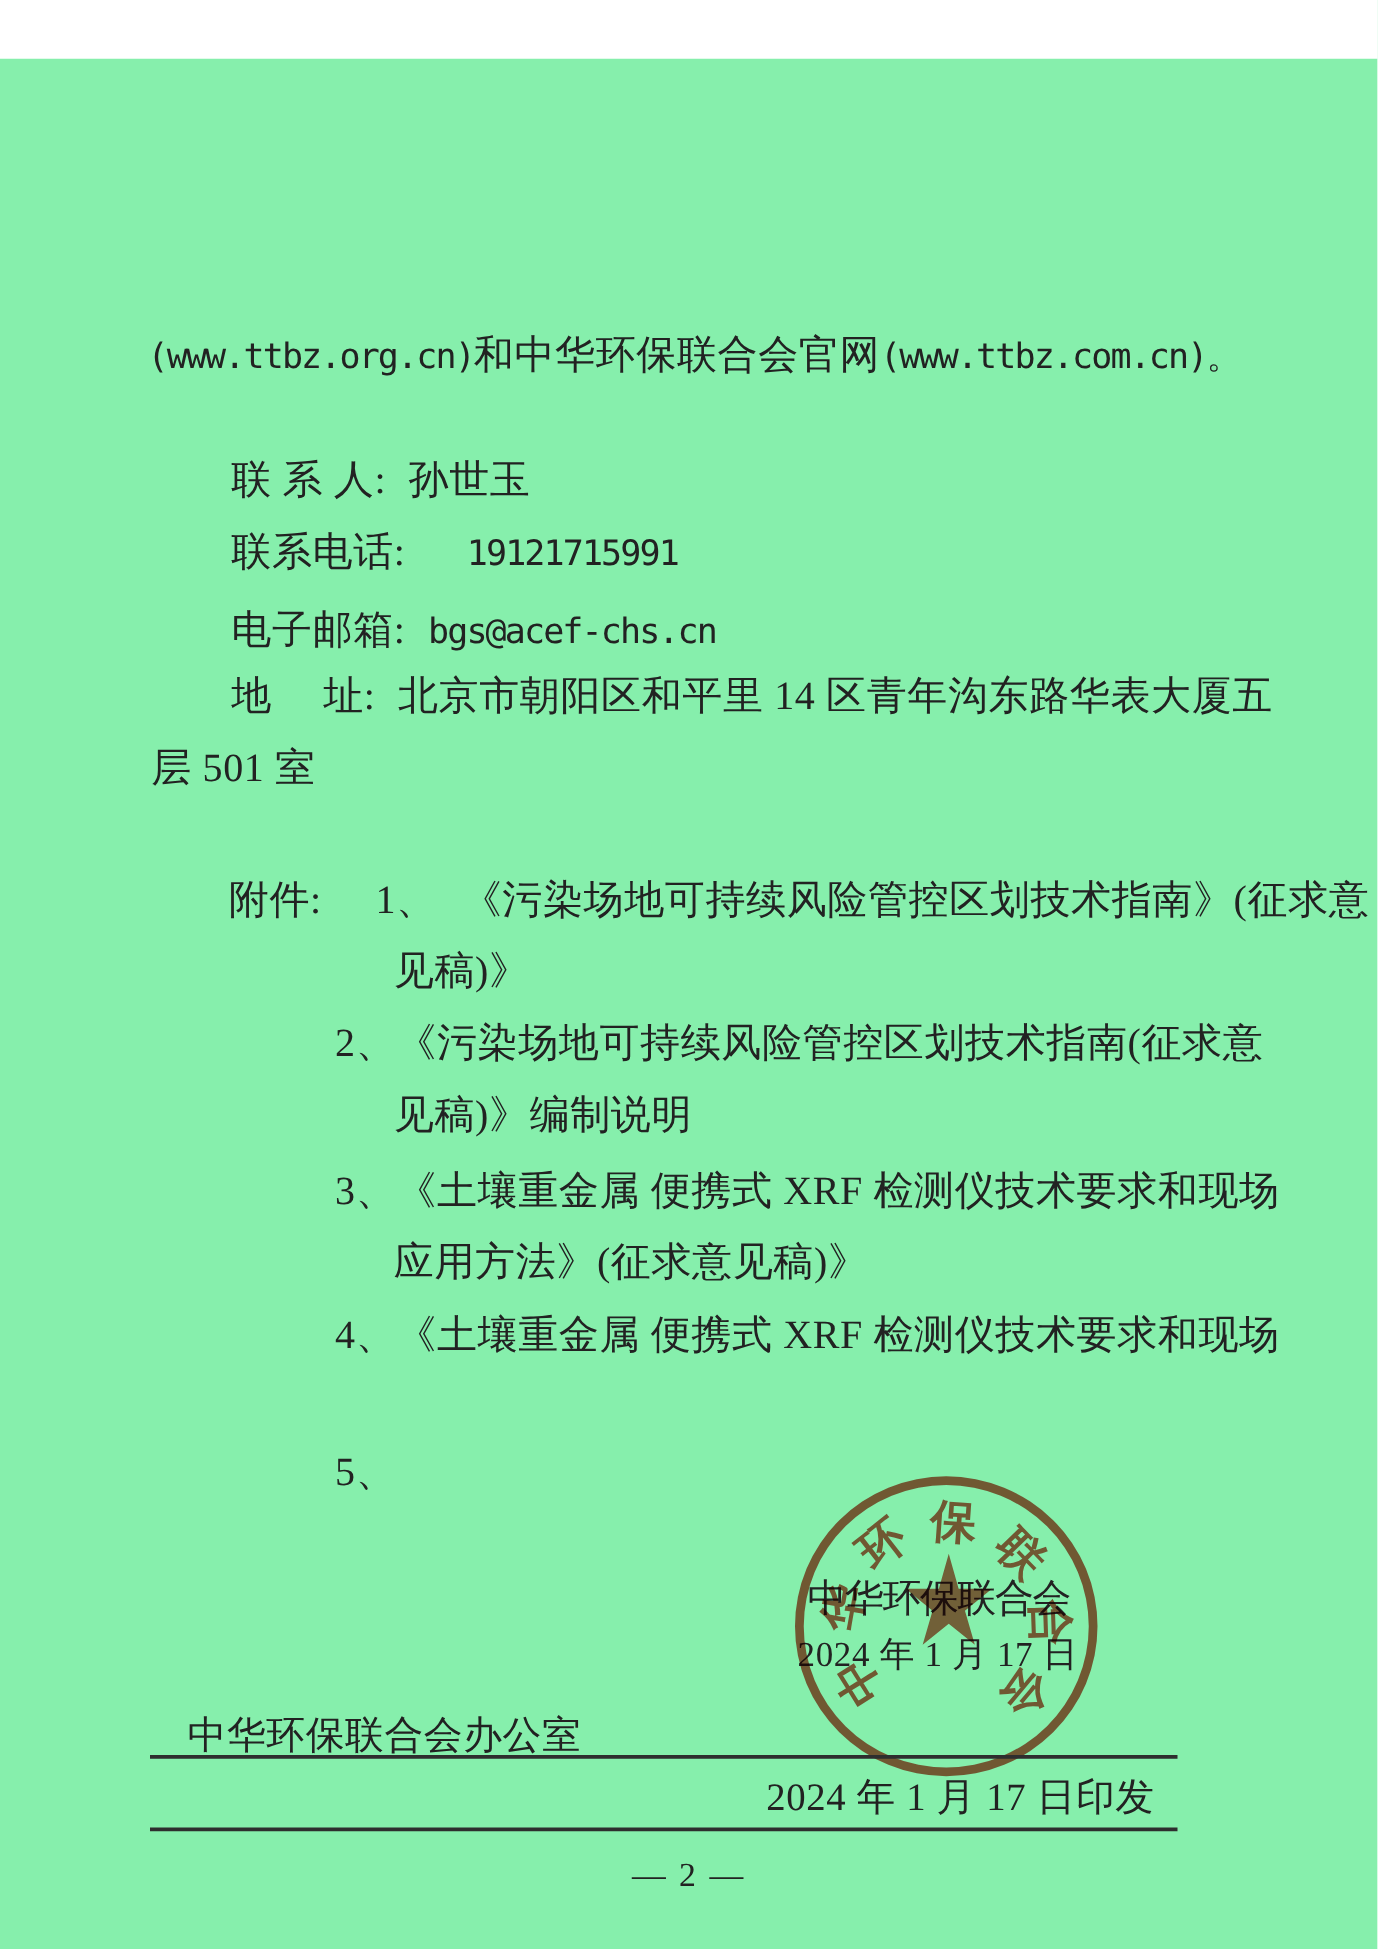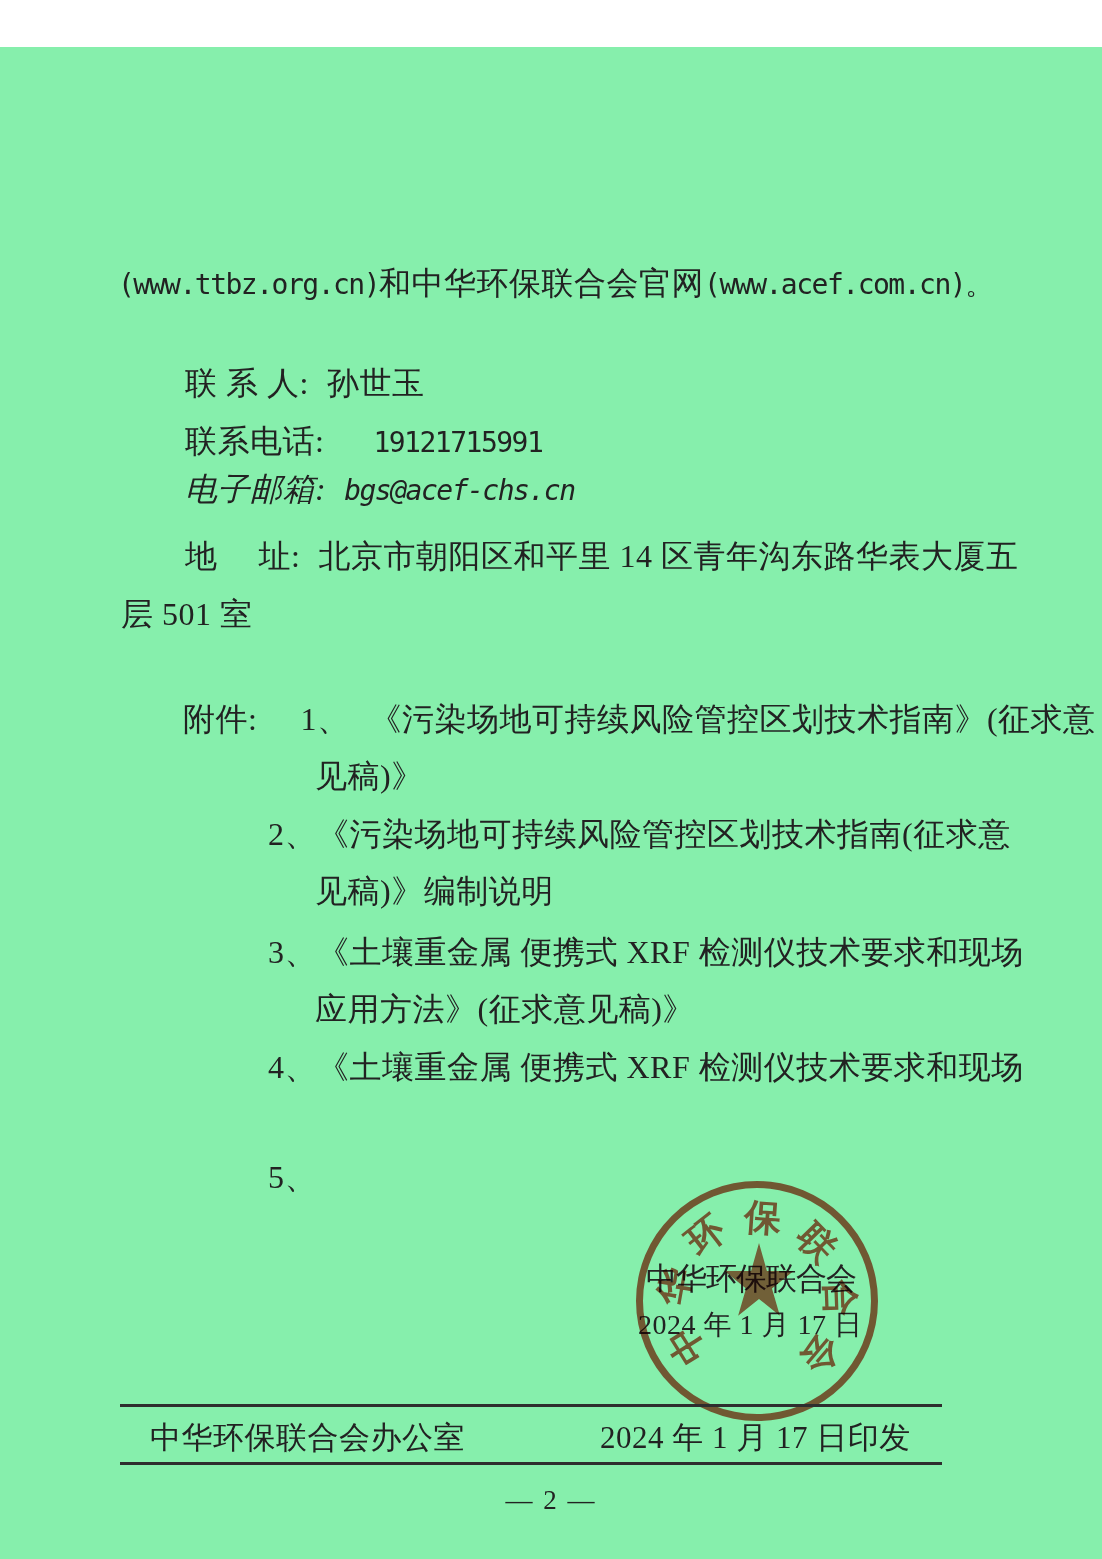--- a/index.html
+++ b/index.html
@@ -72,32 +72,32 @@
     font-size:27px;
     letter-spacing:2px;
   }
 </style>
 </head>
 <body>
 
 <div class="page">
 
   <div class="line row" style="top:218px;left:118px;">
-    <span class="mono" style="margin-top:4px;">(www.ttbz.org.cn)</span><span>和中华环保联合会官网</span><span class="mono" style="margin-top:4px;">(www.acef.com.cn)。</span>
+    <span class="mono" style="margin-top:4px;">(www.ttbz.org.cn)</span><span>和中华环保联合会官网</span><span class="mono" style="margin-top:4px;">(www.ttbz.com.cn)。</span>
   </div>
 
   <div class="line row" style="top:318px;left:185px;">
     <span>联 系 人:</span><span class="val-gap">孙世玉</span>
   </div>
 
   <div class="line row" style="top:376px;left:185px;gap:31px;">
     <span>联系电话:</span><span class="mono val-gap" style="margin-top:4px;">19121715991</span>
   </div>
 
-  <div class="line row" style="top:424px;left:185px;font-style:italic;">
+  <div class="line row" style="top:438px;left:185px;">
     <span>电子邮箱:</span><span class="mono val-gap" style="margin-top:4px;">bgs@acef-chs.cn</span>
   </div>
 
   <div class="line row" style="top:491px;left:185px;">
     <span>地</span><span class="lbl-gap">址:</span><span class="val-gap">北京市朝阳区和平里 14 区青年沟东路华表大厦五</span>
   </div>
 
   <div class="line" style="top:549px;left:121px;">层 501 室</div>
 
   <div class="line row" style="top:654px;left:183px;gap:20px;">
@@ -131,19 +131,19 @@
     <span class="seal-char sc0">中</span>
     <span class="seal-char sc1">华</span>
     <span class="seal-char sc2">环</span>
     <span class="seal-char sc3">保</span>
     <span class="seal-char sc4">联</span>
     <span class="seal-char sc5">合</span>
     <span class="seal-char sc6">会</span>
   </div>
 
   <div class="rule" style="top:1357px;"></div>
-  <div class="line footer-text" style="top:1373px;left:150px;">中华环保联合会办公室</div>
-  <div class="line footer-text" style="top:1373px;left:600px;">2024 年 1 月 17 日印发</div>
+  <div class="line footer-text" style="top:1323px;left:150px;">中华环保联合会办公室</div>
+  <div class="line footer-text" style="top:1373px;left:613px;">2024 年 1 月 17 日印发</div>
   <div class="rule" style="top:1415px;"></div>
 
   <div class="pagenum" style="top:1438px;">— 2 —</div>
 
 </div>
 
 </body></html>

